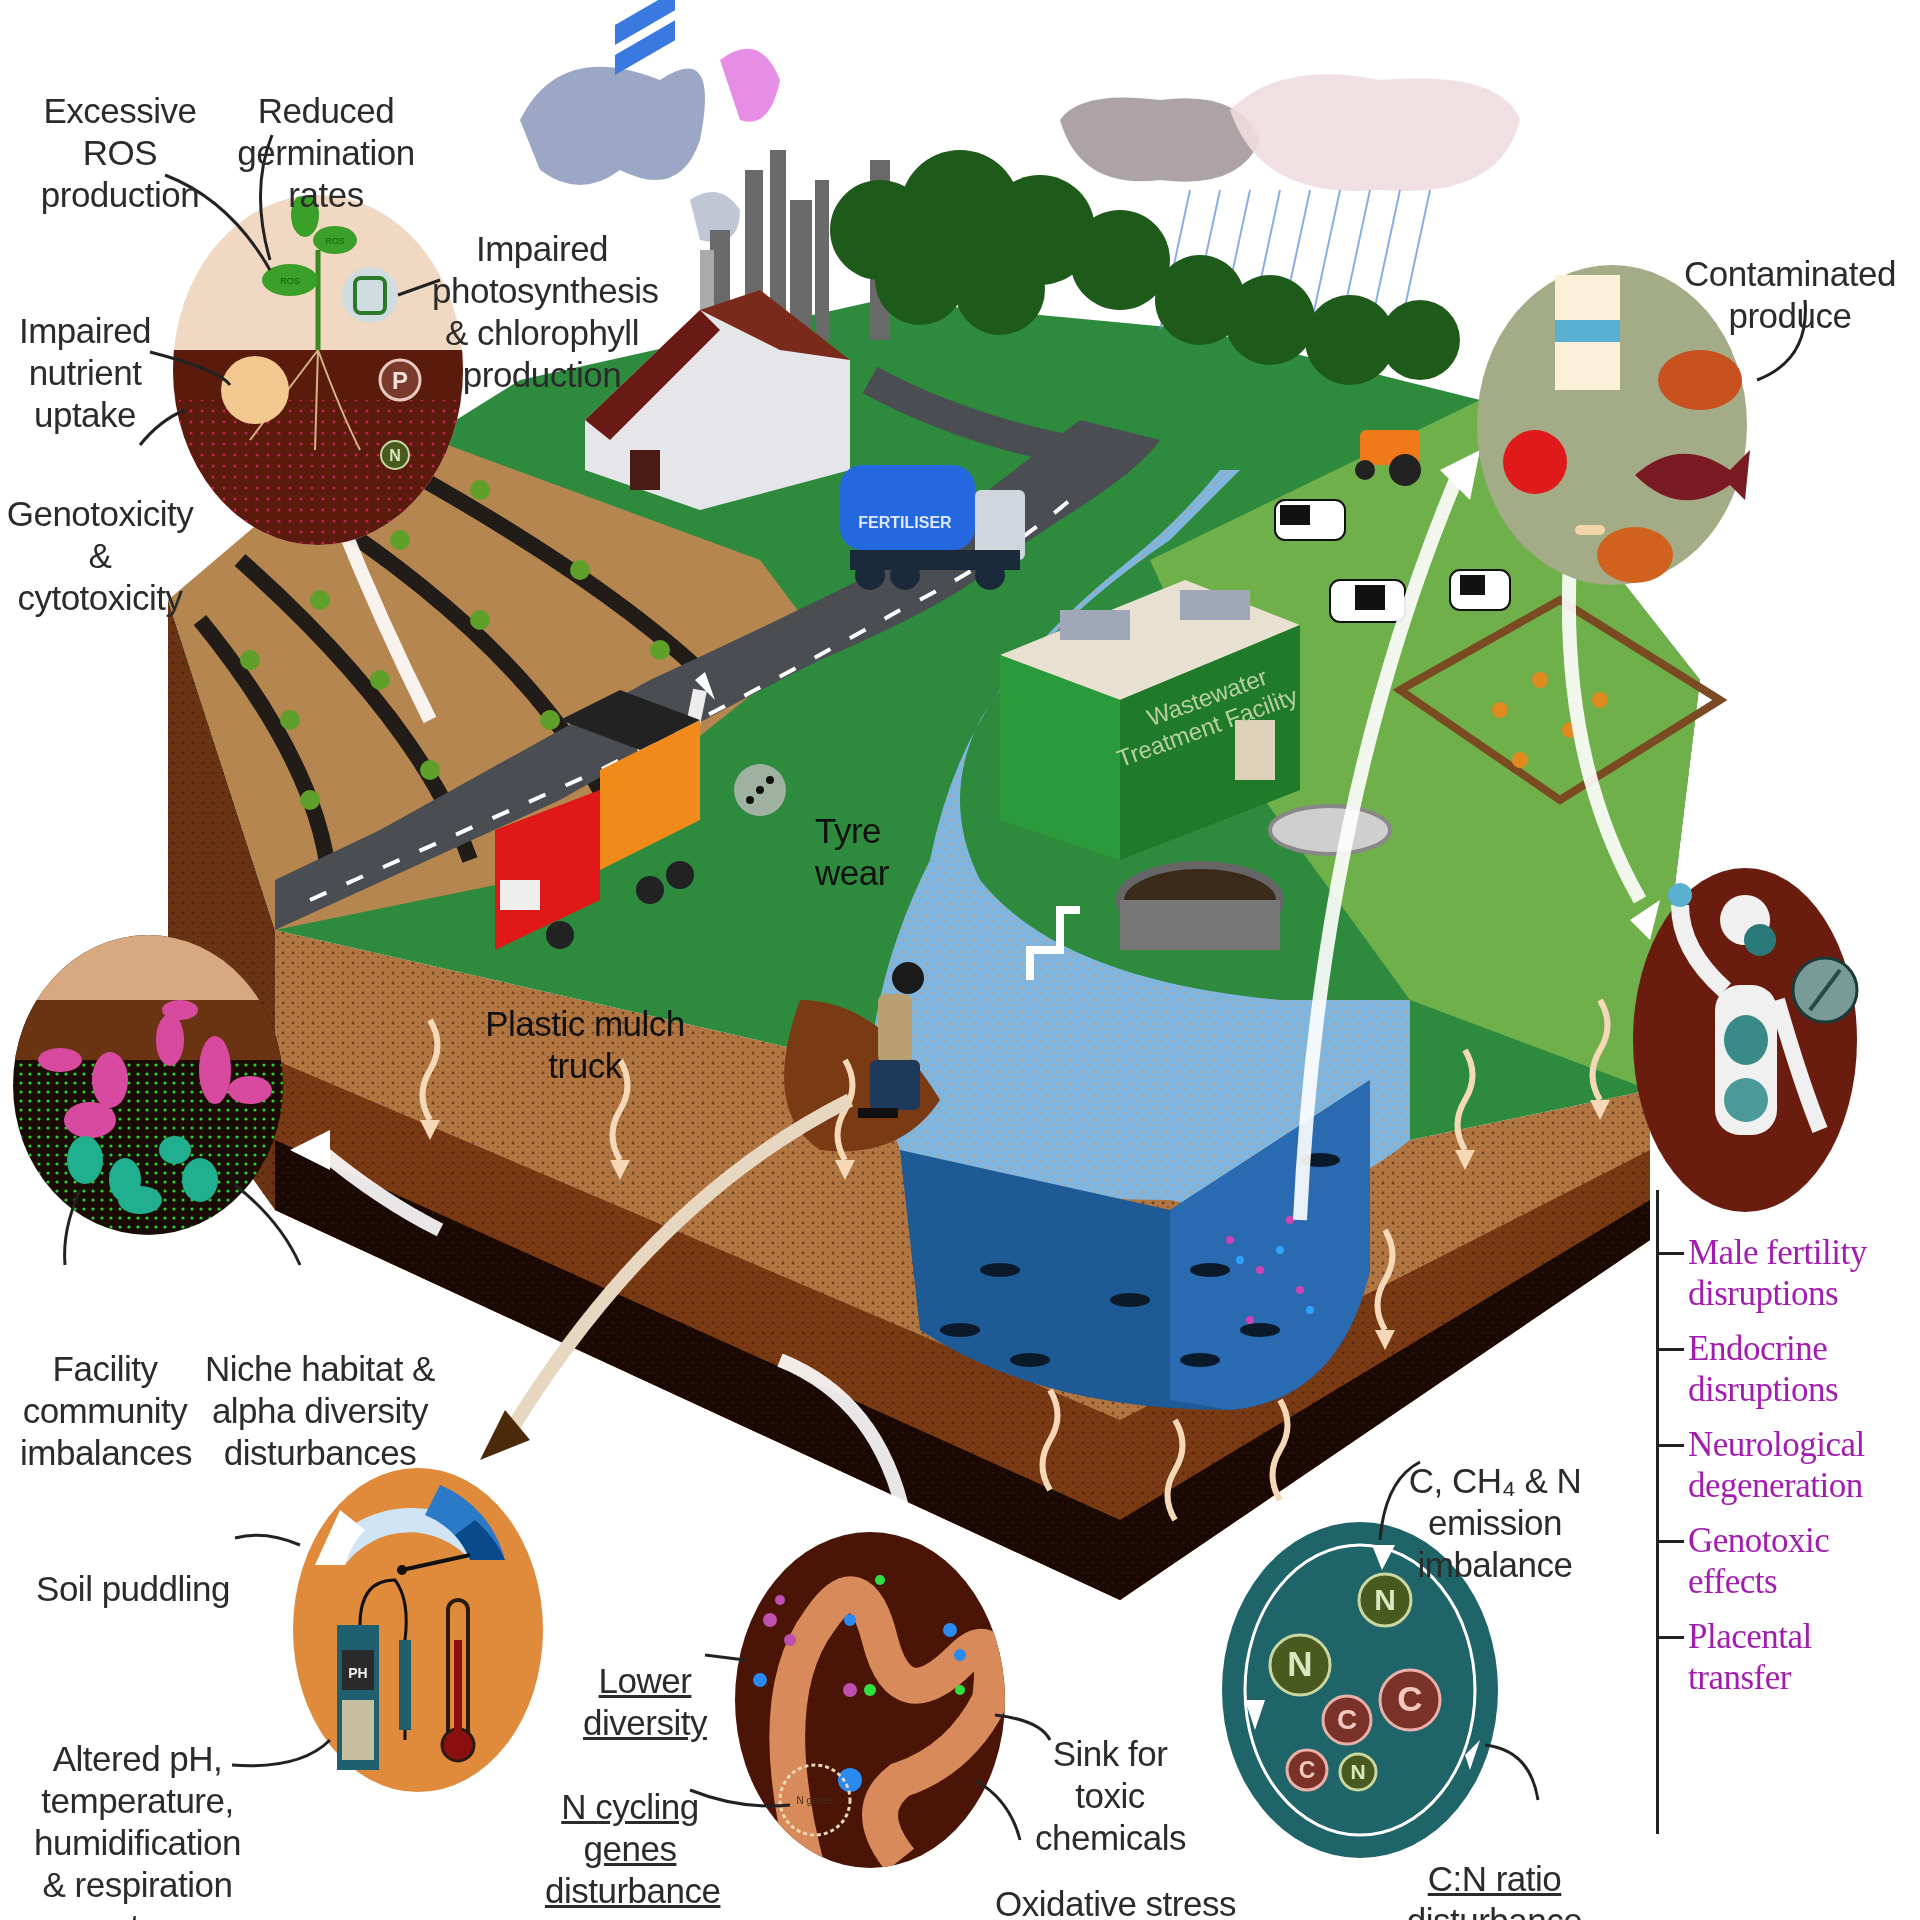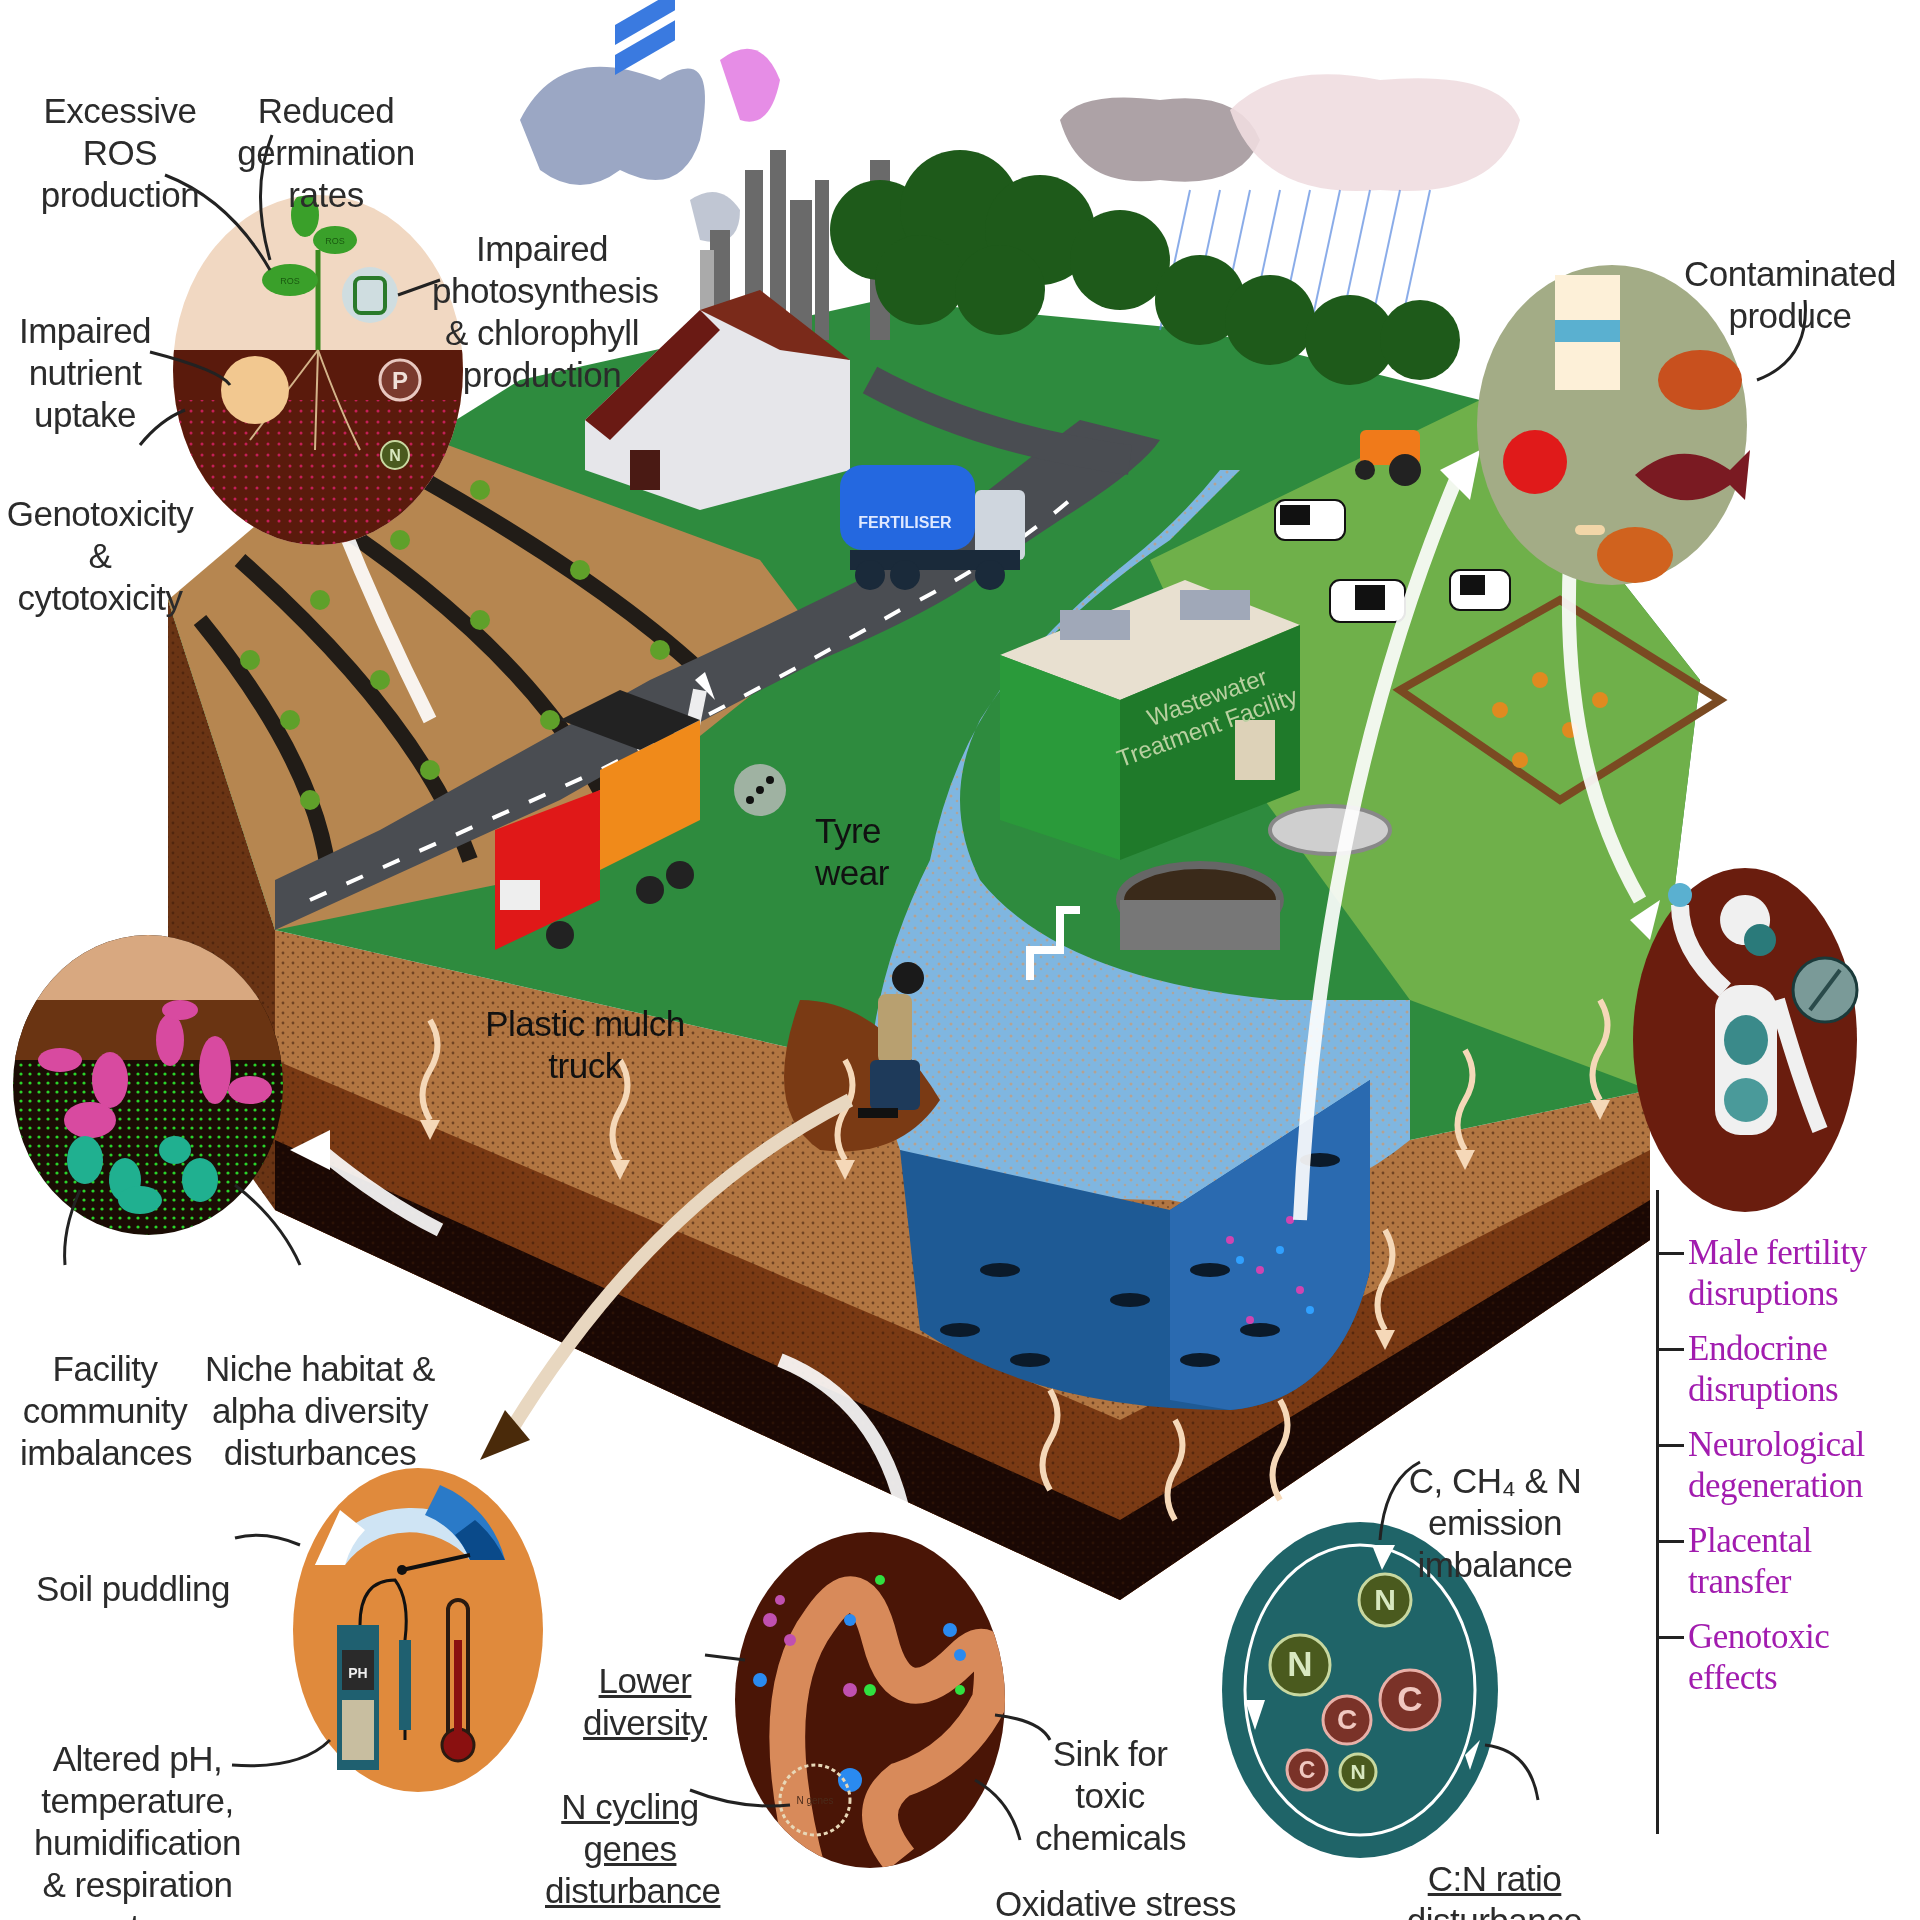--- a/index.html
+++ b/index.html
@@ -496,17 +496,17 @@
 disturbance</div>
 
 <div class="health-bracket"></div>
 <div class="health-list">
   <div class="health-item">Male fertility
 disruptions</div>
   <div class="health-item">Endocrine
 disruptions</div>
   <div class="health-item">Neurological
 degeneration</div>
+  <div class="health-item">Genotoxic
+effects</div>
   <div class="health-item">Placental
 transfer</div>
-  <div class="health-item">Genotoxic
-effects</div>
 </div>
 
 </body></html>

